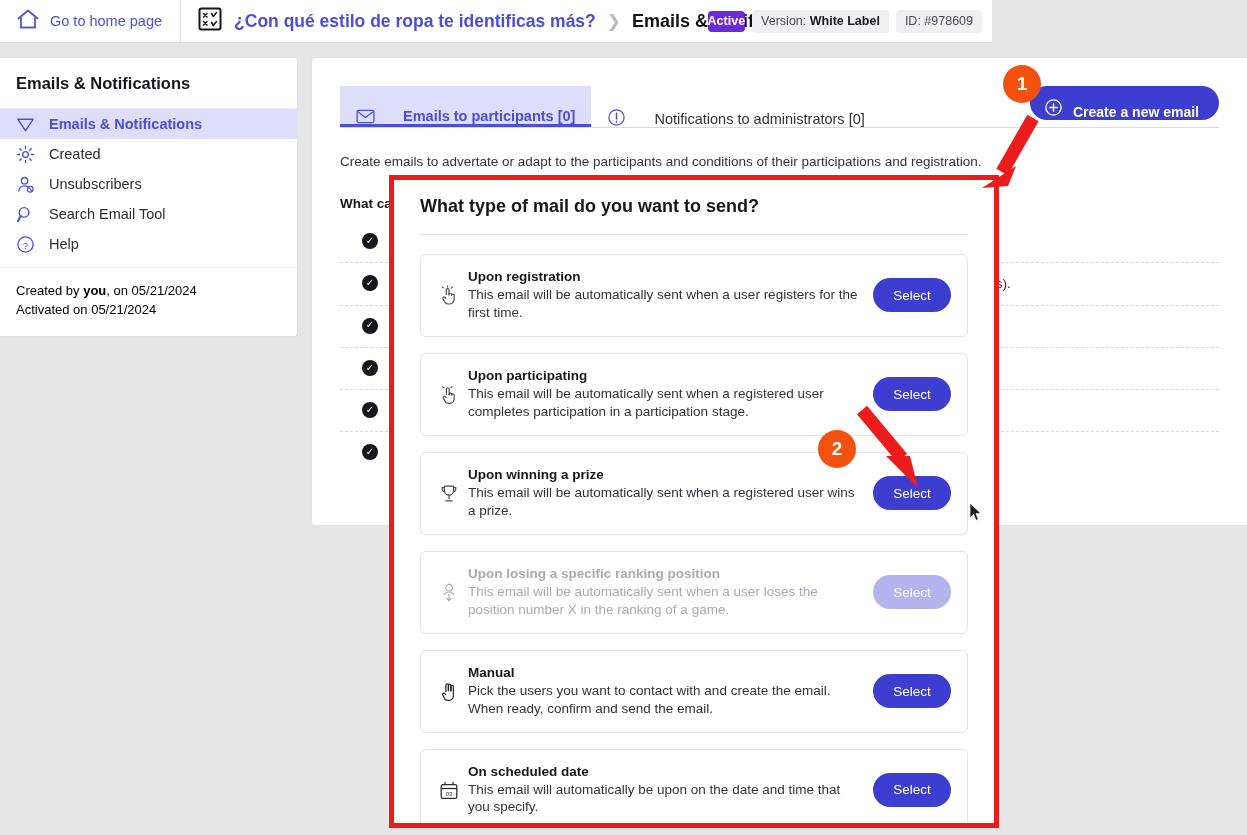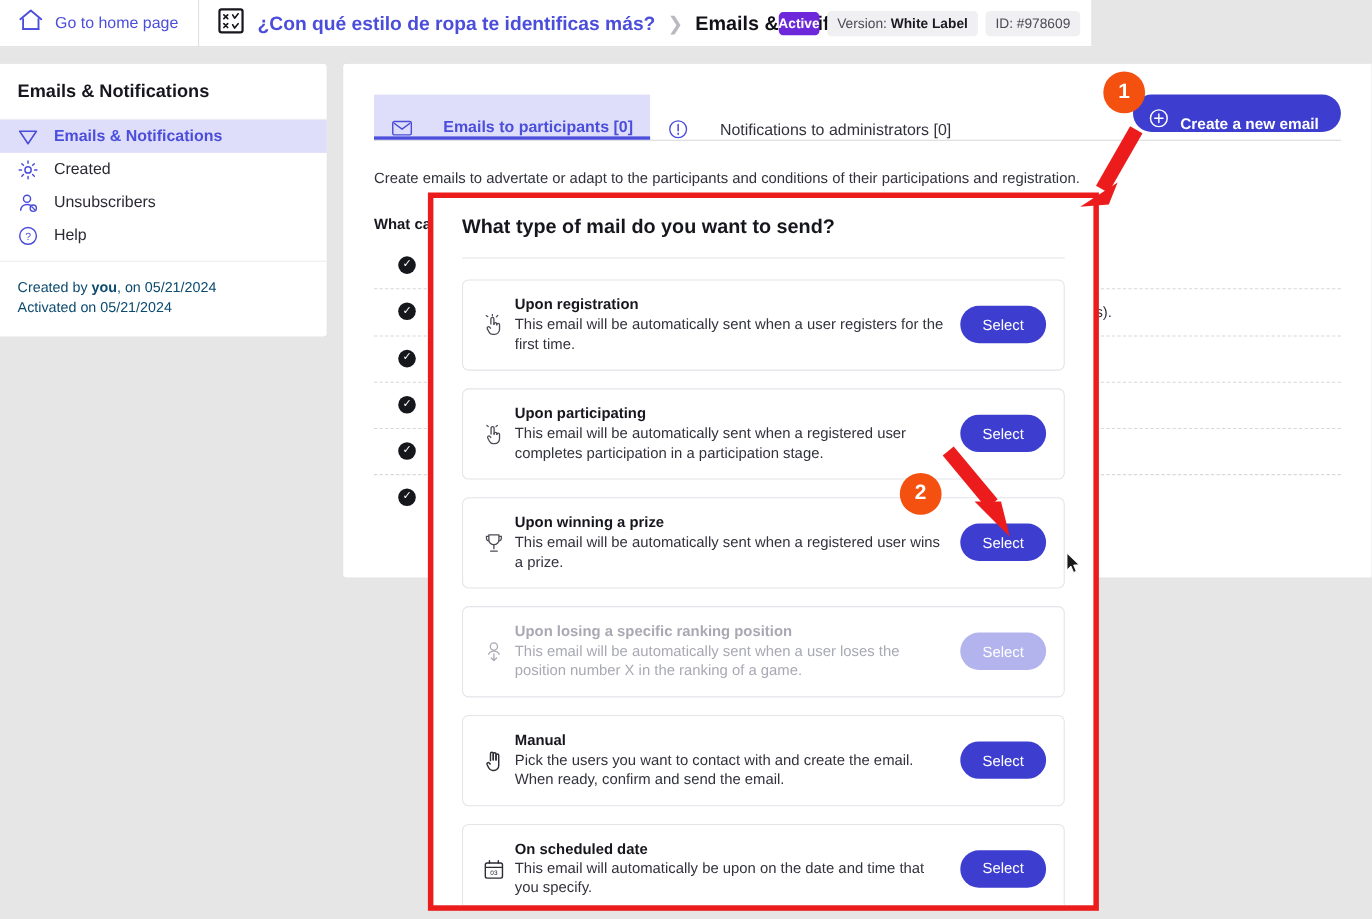--- a/index.html
+++ b/index.html
@@ -61,21 +61,21 @@
   }
   .sb-list { border-top: 1px solid #ededf0; padding-bottom: 8px; }
   .sb-item {
     display: flex; align-items: center; gap: 13px;
     height: 30px; padding-left: 14px; color: #2b2b34; font-size: 14.5px;
   }
   .sb-item.active { background: #dedefa; color: #4b4ddb; font-weight: 700; }
   .sb-icon { width: 22px; display: flex; align-items: center; justify-content: center; }
   .sb-foot {
     border-top: 1px solid #ededf0; padding: 14px 16px 16px;
-    font-size: 13px; color: #0c4a6e; line-height: 1.45;
+    font-size: 13px; color: #000000; line-height: 1.45;
   }
   .sb-foot b { font-weight: 700; }
 
   
   .main {
     position: absolute; left: 311px; top: 57px; width: 936px; height: 469px;
     background: #fff; border: 1px solid #e2e2e6; border-right: none;
     border-radius: 4px 0 0 4px;
   }
   .tabs {
@@ -229,20 +229,29 @@
           <svg width="19" height="19" viewBox="0 0 20 20">
               <circle cx="9" cy="6" r="3.4" fill="none" stroke="#4b4ddb" stroke-width="1.4"></circle>
               <path d="M3 17c0-3.3 2.7-5.6 6-5.6 1.4 0 2.6.4 3.6 1" fill="none" stroke="#4b4ddb" stroke-width="1.4" stroke-linecap="round"></path>
               <circle cx="15" cy="15" r="3" fill="none" stroke="#4b4ddb" stroke-width="1.3"></circle>
               <path d="M13.6 13.6l2.8 2.8" stroke="#4b4ddb" stroke-width="1.3" stroke-linecap="round"></path>
             </svg>
         </span>
         <span>Unsubscribers</span>
       </div>
 
+      <div class="sb-item">
+        <span class="sb-icon">
+          <svg width="19" height="19" viewBox="0 0 20 20">
+              <circle cx="8.5" cy="7.8" r="5" fill="none" stroke="#4b4ddb" stroke-width="1.5"></circle>
+              <path d="M4.9 11.6 2 17" stroke="#4b4ddb" stroke-width="2.2" stroke-linecap="round"></path>
+            </svg>
+        </span>
+        <span>Search Email Tool</span>
+      </div>
 
       <div class="sb-item">
         <span class="sb-icon">
           <svg width="19" height="19" viewBox="0 0 20 20">
               <circle cx="10" cy="10" r="8" fill="none" stroke="#4b4ddb" stroke-width="1.4"></circle>
               <text x="10" y="14.3" font-size="10" fill="#4b4ddb" text-anchor="middle" font-family="Liberation Sans, sans-serif">?</text>
             </svg>
         </span>
         <span>Help</span>
       </div>

